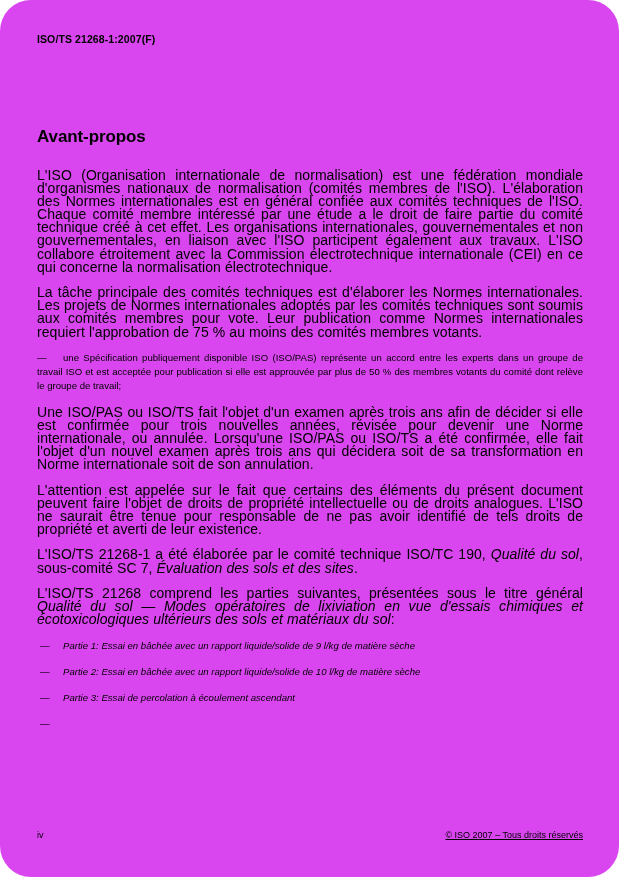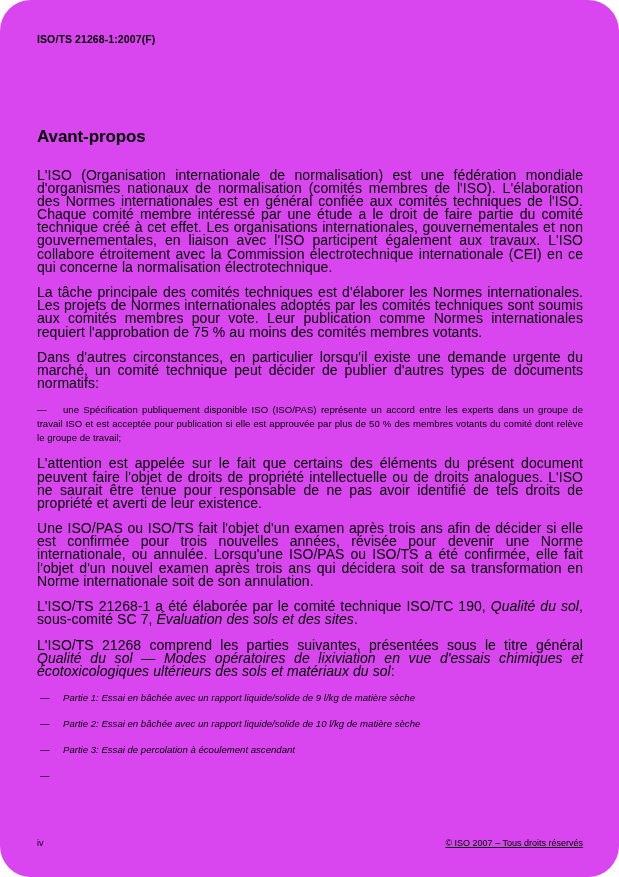--- a/index.html
+++ b/index.html
@@ -89,21 +89,21 @@
   .parts-list li .dash {
     position: absolute;
     left: 3px;
     top: 0;
     font-style: normal;
   }
   .it { font-style: italic; }
   
   .footer {
     position: absolute;
-    bottom: 28px;
+    bottom: 36px;
     left: 37px;
     width: 546px;
     display: flex;
     justify-content: space-between;
     align-items: baseline;
     font-size: 9px;
     line-height: 12px;
   }
   .footer .page-number {
     font-weight: normal;
@@ -122,30 +122,29 @@
 
   <div class="content">
 
     <h1 class="section-title">Avant-propos</h1>
 
     <p class="para">L'ISO (Organisation internationale de normalisation) est une fédération mondiale d'organismes nationaux de normalisation (comités membres de l'ISO). L'élaboration des Normes internationales est en général confiée aux comités techniques de l'ISO. Chaque comité membre intéressé par une étude a le droit de faire partie du comité technique créé à cet effet. Les organisations internationales, gouvernementales et non gouvernementales, en liaison avec l'ISO participent également aux travaux. L'ISO collabore étroitement avec la Commission électrotechnique internationale (CEI) en ce qui concerne la normalisation électrotechnique.</p>
 
 
     <p class="para">La tâche principale des comités techniques est d'élaborer les Normes internationales. Les projets de Normes internationales adoptés par les comités techniques sont soumis aux comités membres pour vote. Leur publication comme Normes internationales requiert l'approbation de 75 % au moins des comités membres votants.</p>
 
-    <p class="para">Dans d'autres circonstances, en particulier lorsqu'il existe une demande urgente du marché, un comité technique peut décider de publier d'autres types de documents normatifs:</p>
 
     <p class="dash-item">
       <span class="dash">—</span><span>une Spécification publiquement disponible ISO (ISO/PAS) représente un accord entre les experts dans un groupe de travail ISO et est acceptée pour publication si elle est approuvée par plus de 50 % des membres votants du comité dont relève le groupe de travail;</span>
     </p>
 
 
+    <p class="para">Une ISO/PAS ou ISO/TS fait l'objet d'un examen après trois ans afin de décider si elle est confirmée pour trois nouvelles années, révisée pour devenir une Norme internationale, ou annulée. Lorsqu'une ISO/PAS ou ISO/TS a été confirmée, elle fait l'objet d'un nouvel examen après trois ans qui décidera soit de sa transformation en Norme internationale soit de son annulation.</p>
+
     <p class="para">L'attention est appelée sur le fait que certains des éléments du présent document peuvent faire l'objet de droits de propriété intellectuelle ou de droits analogues. L'ISO ne saurait être tenue pour responsable de ne pas avoir identifié de tels droits de propriété et averti de leur existence.</p>
-
-    <p class="para">Une ISO/PAS ou ISO/TS fait l'objet d'un examen après trois ans afin de décider si elle est confirmée pour trois nouvelles années, révisée pour devenir une Norme internationale, ou annulée. Lorsqu'une ISO/PAS ou ISO/TS a été confirmée, elle fait l'objet d'un nouvel examen après trois ans qui décidera soit de sa transformation en Norme internationale soit de son annulation.</p>
 
     <p class="para"><span>L'ISO/TS 21268-1 a été élaborée par le comité technique ISO/TC 190, </span><span class="it">Qualité du sol</span><span>, sous-comité SC 7, </span><span class="it">Évaluation des sols et des sites</span><span>.</span></p>
 
     <p class="para"><span>L'ISO/TS 21268 comprend les parties suivantes, présentées sous le titre général </span><span class="it">Qualité du sol — Modes opératoires de lixiviation en vue d'essais chimiques et écotoxicologiques ultérieurs des sols et matériaux du sol</span><span>:</span></p>
 
     <ul class="parts-list">
       <li>
         <span class="dash">—</span><span>Partie 1: Essai en bâchée avec un rapport liquide/solide de 9 l/kg de matière sèche</span>
       </li>
       <li>

